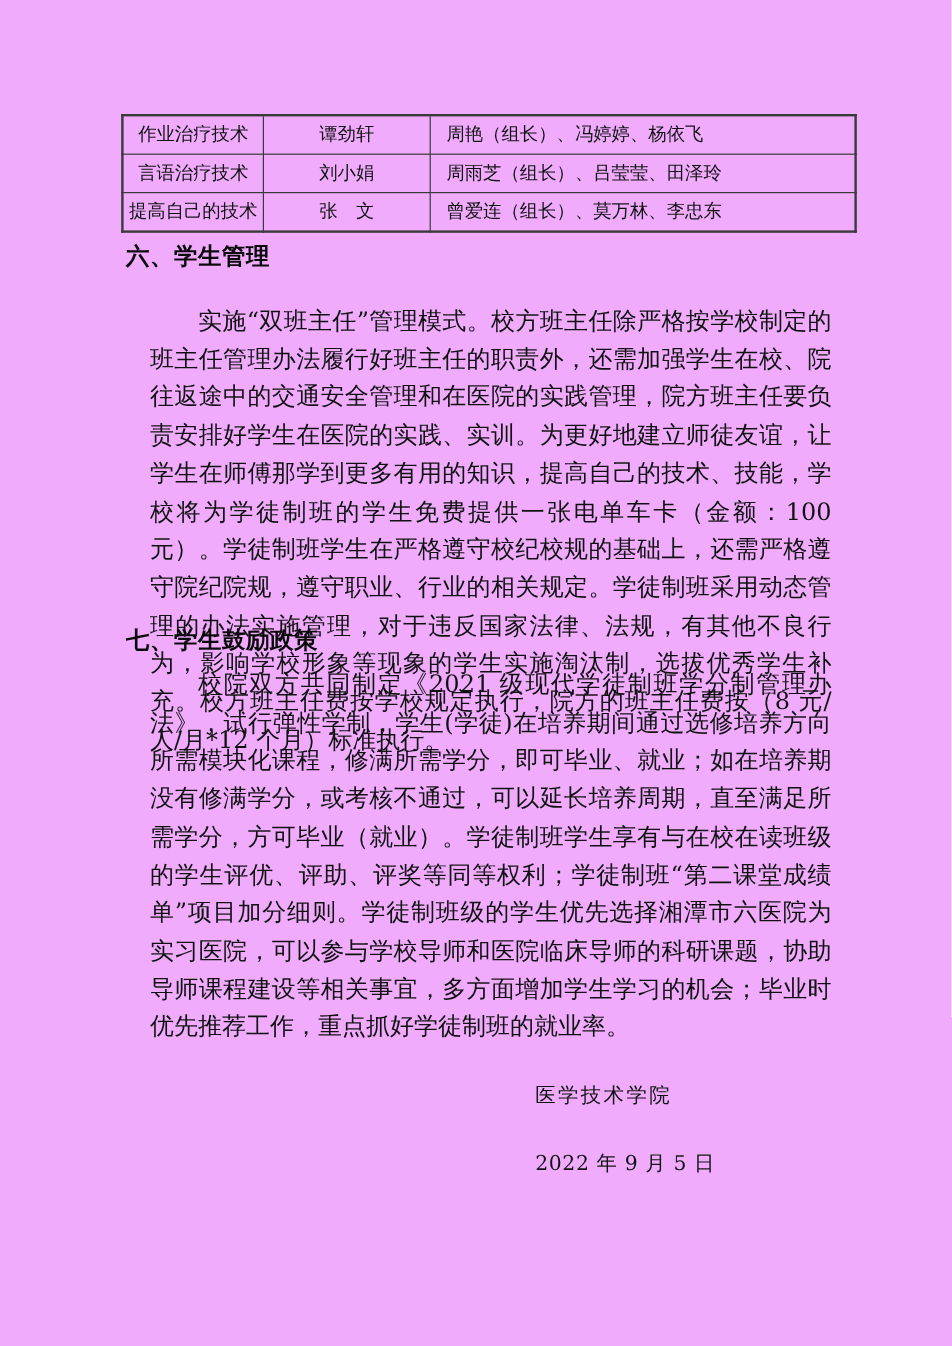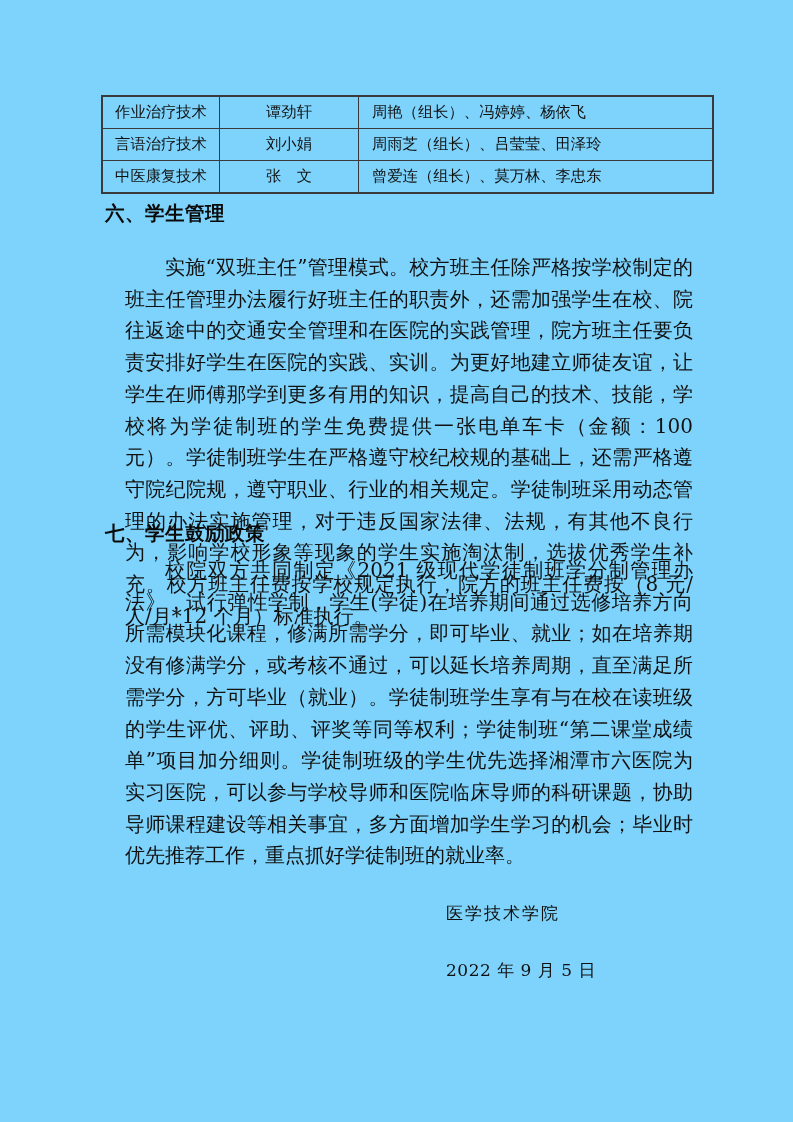--- a/index.html
+++ b/index.html
@@ -4,21 +4,21 @@
 <style>
   html, body {
     margin: 0;
     padding: 0;
     background: #ffffff;
   }
   .page {
     position: relative;
     width: 793px;
     height: 1122px;
-    background: #7dd3fc;
+    background: #f0abfc;
     color: #111111;
     font-family: "DejaVu Serif", "Liberation Serif", serif;
     overflow: hidden;
   }
 
   
   .group-table {
     position: absolute;
     left: 101px;
     top: 95px;
@@ -102,21 +102,21 @@
         <td class="col-major">作业治疗技术</td>
         <td class="col-leader">谭劲轩</td>
         <td class="col-members">周艳（组长）、冯婷婷、杨依飞</td>
       </tr>
       <tr>
         <td class="col-major">言语治疗技术</td>
         <td class="col-leader">刘小娟</td>
         <td class="col-members">周雨芝（组长）、吕莹莹、田泽玲</td>
       </tr>
       <tr>
-        <td class="col-major">中医康复技术</td>
+        <td class="col-major">提高自己的技术</td>
         <td class="col-leader">张　文</td>
         <td class="col-members">曾爱连（组长）、莫万林、李忠东</td>
       </tr>
     </tbody>
   </table>
 
   <h2 class="sec-heading sec-heading-1">六、学生管理</h2>
 
   <p class="sec-body sec-body-1">实施“双班主任”管理模式。校方班主任除严格按学校制定的班主任管理办法履行好班主任的职责外，还需加强学生在校、院往返途中的交通安全管理和在医院的实践管理，院方班主任要负责安排好学生在医院的实践、实训。为更好地建立师徒友谊，让学生在师傅那学到更多有用的知识，提高自己的技术、技能，学校将为学徒制班的学生免费提供一张电单车卡（金额：100 元）。学徒制班学生在严格遵守校纪校规的基础上，还需严格遵守院纪院规，遵守职业、行业的相关规定。学徒制班采用动态管理的办法实施管理，对于违反国家法律、法规，有其他不良行为，影响学校形象等现象的学生实施淘汰制，选拔优秀学生补充。校方班主任费按学校规定执行，院方的班主任费按（8 元/人/月*12 个月）标准执行。</p>
 

